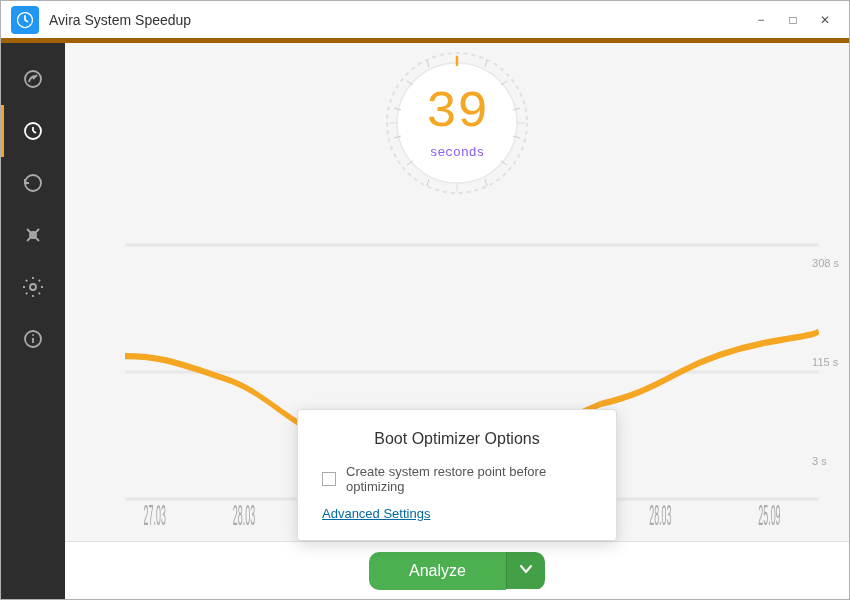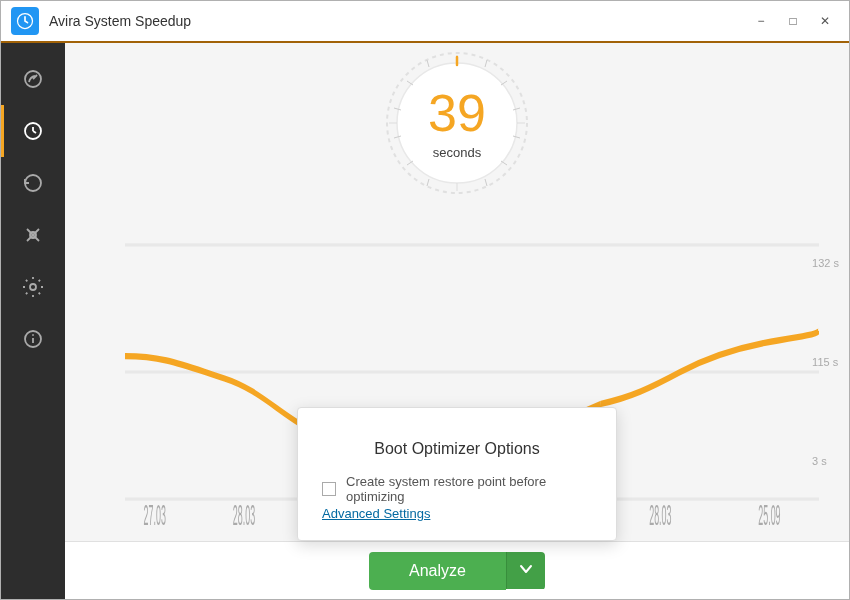--- a/index.html
+++ b/index.html
@@ -17,21 +17,21 @@
       background: #ffffff;
       border: 1px solid #b0b0b0;
       display: flex;
       flex-direction: column;
     }
 
     
     .title-bar {
       height: 42px;
       background: #ffffff;
-      border-bottom: 2px solid #a16207;
+      border-bottom: 5px solid #a16207;
       display: flex;
       align-items: center;
       padding: 0 10px;
       flex-shrink: 0;
     }
     .title-bar-icon {
       width: 28px;
       height: 28px;
       background: #2196f3;
       border-radius: 4px;
@@ -129,41 +129,42 @@
     .timer-container {
       display: flex;
       justify-content: center;
       align-items: center;
       margin-bottom: 10px;
     }
     .clock-circle {
       width: 160px;
       height: 160px;
       position: relative;
+      font-family: Liberation Mono, monospace;
     }
     .clock-svg {
       width: 160px;
       height: 160px;
     }
     .clock-inner {
       position: absolute;
       top: 50%;
       left: 50%;
       transform: translate(-50%, -50%);
       text-align: center;
     }
     .clock-value {
       font-size: 52px;
       font-weight: 300;
       color: #f5a623;
       line-height: 1;
     }
     .clock-unit {
       font-size: 13px;
-      color: #404040;
+      color: #8b5cf6;
       margin-top: 6px;
     }
 
     
     .chart-area {
       flex: 1;
       position: relative;
       padding: 0 30px 10px 60px;
       min-height: 100px;
     }
@@ -190,21 +191,21 @@
       border-top: 1px solid #e0e0e0;
       display: flex;
       align-items: center;
       justify-content: center;
       flex-shrink: 0;
     }
 
     .analyze-btn-group {
       display: flex;
       align-items: center;
-      border-radius: 4px;
+      border-radius: 10px;
       overflow: hidden;
     }
     .analyze-main-btn {
       background: #4caf50;
       color: #fff;
       border: none;
       padding: 10px 40px;
       font-size: 16px;
       cursor: pointer;
       font-weight: 400;
@@ -223,33 +224,34 @@
     .options-card {
       position: absolute;
       left: 50%;
       transform: translateX(-50%);
       bottom: 58px;
       width: 320px;
       background: #ffffff;
       border: 1px solid #ddd;
       border-radius: 4px;
       box-shadow: 0 4px 16px rgba(0,0,0,0.15);
-      padding: 32px 24px 18px;
+      padding: 20px 24px 18px;
       z-index: 10;
     }
     .options-title {
       font-size: 16px;
       color: #333;
       text-align: center;
       margin-bottom: 16px;
       font-weight: 400;
     }
     .options-row {
       display: flex;
       align-items: center;
+      margin-bottom: 10px;
     }
     .options-checkbox {
       width: 14px;
       height: 14px;
       border: 1px solid #aaa;
       background: #fff;
       margin-right: 10px;
       flex-shrink: 0;
       cursor: pointer;
     }
@@ -405,21 +407,21 @@
 
           <path d="M 480,60 C 510,58 530,55 560,50 C 590,45 620,42 660,40 C 680,39 700,38 700,37" stroke="#f5a623" stroke-width="2" fill="none"></path>
 
           <text x="30" y="98" font-size="9" fill="#aaa" text-anchor="middle">27.03</text>
           <text x="120" y="98" font-size="9" fill="#aaa" text-anchor="middle">28.03</text>
           <text x="210" y="98" font-size="9" fill="#aaa" text-anchor="middle">28</text>
           <text x="540" y="98" font-size="9" fill="#aaa" text-anchor="middle">28.03</text>
           <text x="650" y="98" font-size="9" fill="#aaa" text-anchor="middle">25.09</text>
         </svg>
         <div class="chart-labels-right">
-          <span>132 s</span>
+          <span>308 s</span>
           <span>115 s</span>
           <span>3 s</span>
         </div>
       </div>
 
       <div class="watermark">JSOFTJ.COM</div>
 
       <div class="options-card">
         <div class="options-title">Boot Optimizer Options</div>
         <div class="options-row">

